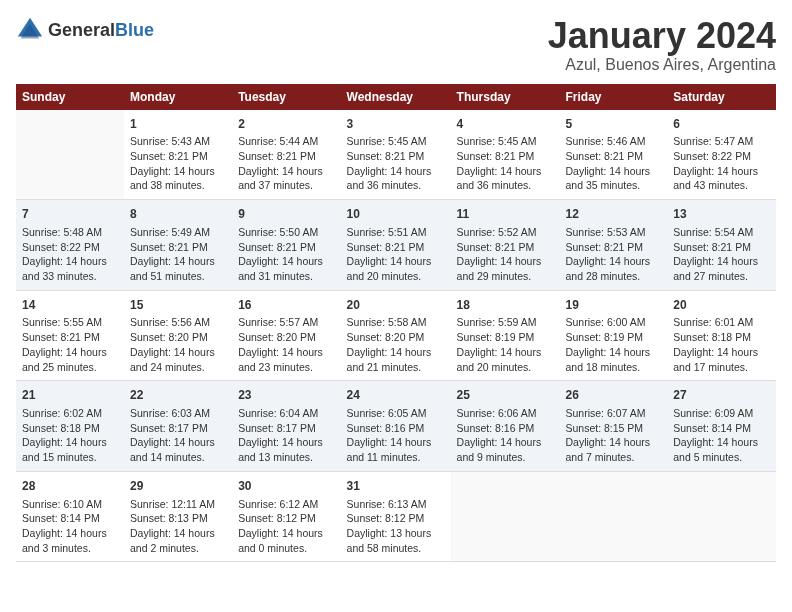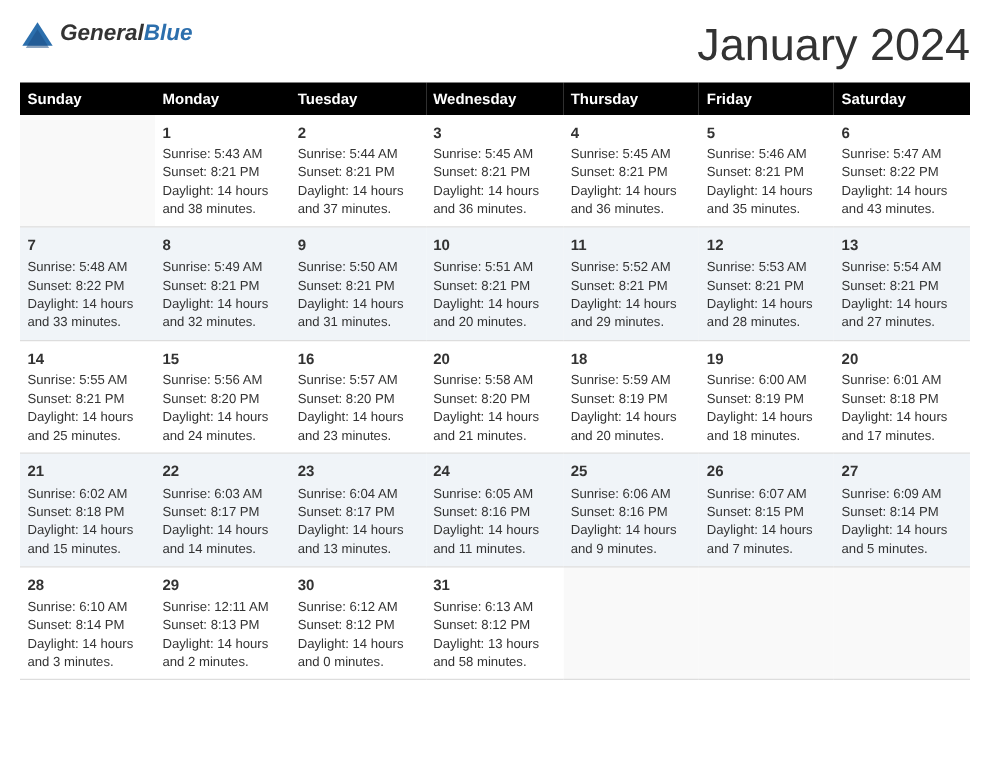--- a/index.html
+++ b/index.html
@@ -11,58 +11,58 @@
       padding: 16px;
     }
     .header {
       display: flex;
       justify-content: space-between;
       align-items: flex-start;
       margin-bottom: 10px;
     }
     .logo {
       display: flex;
+      align-items: center;
       gap: 4px;
-      font-style: italic;
     }
     .logo-text-general {
       font-size: 18px;
       font-weight: bold;
       color: #333;
     }
     .logo-text-blue {
       font-size: 18px;
       font-weight: bold;
       color: #2c6fad;
     }
     .logo-icon {
       width: 28px;
       height: 28px;
     }
     .title-block {
       text-align: right;
     }
     .title-block h1 {
       font-size: 36px;
-      font-weight: normal;
+      font-weight: bold;
       color: #333;
       line-height: 1.1;
     }
     .title-block h2 {
       font-size: 16px;
       color: #555;
       font-weight: normal;
     }
     table {
       width: 100%;
       border-collapse: collapse;
       font-size: 11px;
     }
     thead tr th {
-      background-color: #000000;
+      background-color: #7f1d1d;
       color: #fff;
       text-align: left;
       padding: 6px 6px;
       font-size: 12px;
       font-weight: bold;
     }
     tbody tr {
       border-bottom: 1px solid #ddd;
     }
     tbody tr:nth-child(odd) {
@@ -100,20 +100,21 @@
     <svg class="logo-icon" viewBox="0 0 30 30" xmlns="http://www.w3.org/2000/svg">
       <polygon points="15,2 28,22 2,22" fill="#2c6fad"></polygon>
       <polygon points="15,8 25,24 5,24" fill="#1a4a80" opacity="0.5"></polygon>
     </svg>
     <div>
       <span class="logo-text-general">General</span><span class="logo-text-blue">Blue</span>
     </div>
   </div>
   <div class="title-block">
     <h1>January 2024</h1>
+    <h2>Azul, Buenos Aires, Argentina</h2>
   </div>
 </div>
 
 <table>
   <thead>
     <tr>
     <th>Sunday</th>
         <th>Monday</th>
         <th>Tuesday</th>
         <th>Wednesday</th>
@@ -174,21 +175,21 @@
           <div class="day-info">Sunrise: 5:48 AM</div>
           <div class="day-info">Sunset: 8:22 PM</div>
           <div class="day-info">Daylight: 14 hours</div>
           <div class="day-info">and 33 minutes.</div>
         </td>
         <td>
           <span class="day-num">8</span>
           <div class="day-info">Sunrise: 5:49 AM</div>
           <div class="day-info">Sunset: 8:21 PM</div>
           <div class="day-info">Daylight: 14 hours</div>
-          <div class="day-info">and 32 minutes.</div>
+          <div class="day-info">and 51 minutes.</div>
         </td>
         <td>
           <span class="day-num">9</span>
           <div class="day-info">Sunrise: 5:50 AM</div>
           <div class="day-info">Sunset: 8:21 PM</div>
           <div class="day-info">Daylight: 14 hours</div>
           <div class="day-info">and 31 minutes.</div>
         </td>
         <td>
           <span class="day-num">10</span>

